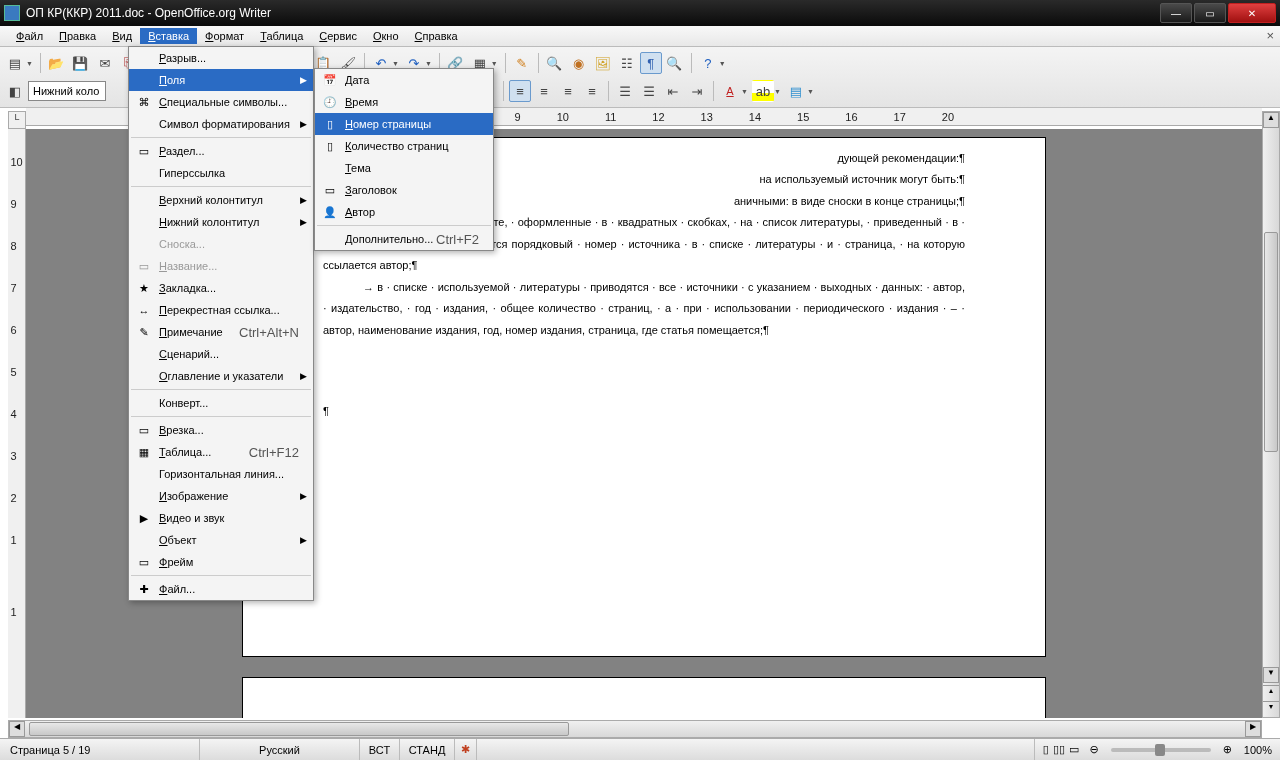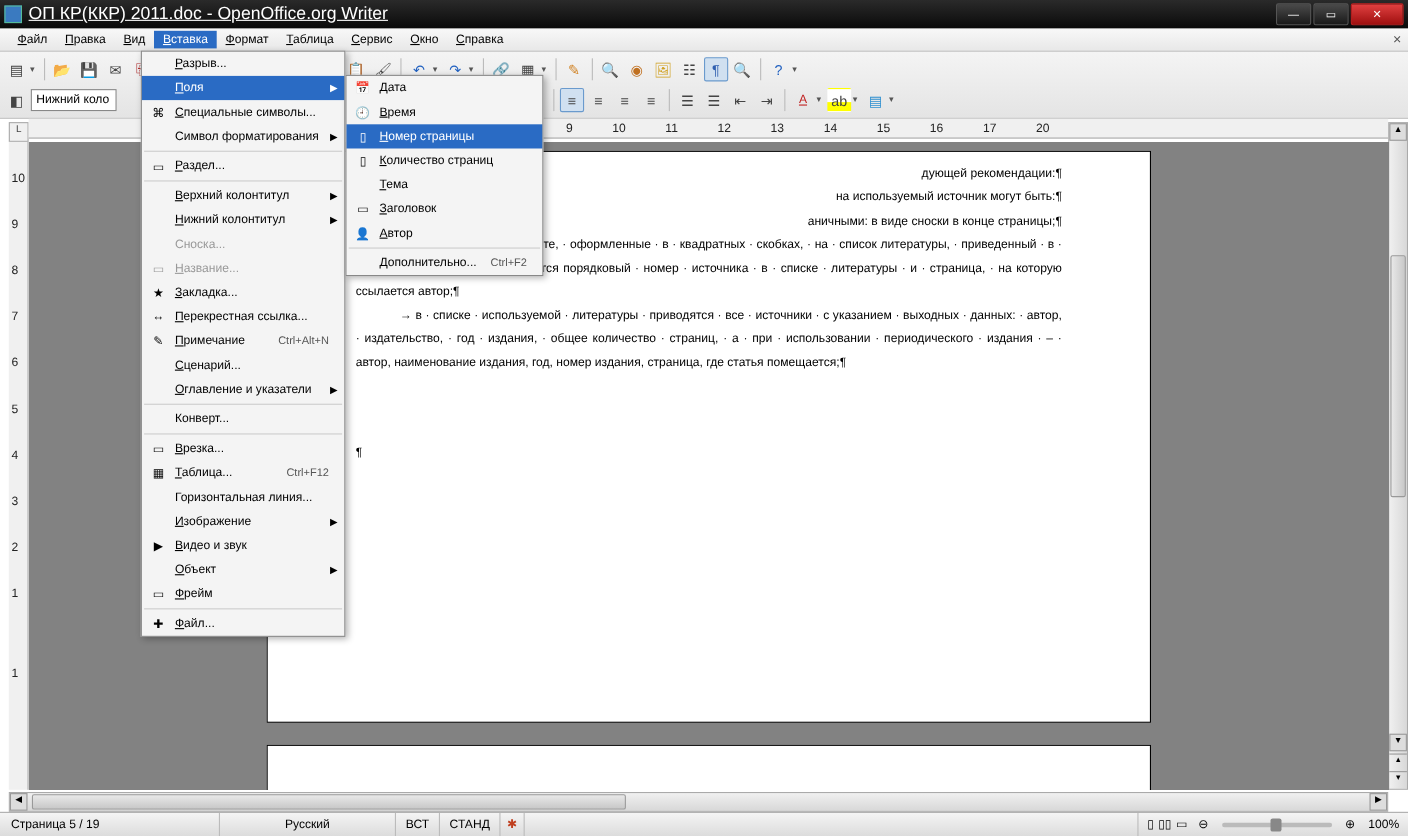--- a/index.html
+++ b/index.html
@@ -1,21 +1,21 @@
 <!DOCTYPE html>
 <html><head>
 <meta charset="utf-8">
 <style>
 * { margin:0; padding:0; box-sizing:border-box; font-family:"Segoe UI",Tahoma,sans-serif; font-size:11px; }
 body { background:#fff; width:1280px; height:760px; overflow:hidden; position:relative; }
 
 
 .titlebar { height:26px; background:linear-gradient(#2a2a2a,#0a0a0a); color:#fff; display:flex; align-items:center; padding:0 4px; }
 .titlebar .app-icon { width:16px; height:16px; background:#3a7ac0; margin-right:6px; border:1px solid #5b9; }
-.titlebar .title { flex:1; font-size:16px;text-decoration:underline; }
+.titlebar .title { flex:1; font-size:12px; }
 .winbtns { display:flex; gap:2px; }
 .winbtn { width:32px; height:20px; background:linear-gradient(#4a4a4a,#1a1a1a); border:1px solid #555; border-radius:2px; color:#fff; display:flex; align-items:center; justify-content:center; font-size:10px; }
 .winbtn.close { width:48px; background:linear-gradient(#e04040,#a01010); border-color:#c02020; }
 
 
 .menubar { height:20px; background:linear-gradient(#f8f8f8,#e8e8e8); border-bottom:1px solid #bbb; display:flex; align-items:center; padding:10px 8px; position:relative; }
 .menubar .menuitem { padding:2px 8px; cursor:default; }
 .menubar .menuitem u { text-decoration:underline; }
 .menubar .menuitem.active { background:#2a6bc4; color:#fff; }
 .menubar .closex { position:absolute; right:6px; top:2px; font-size:13px; color:#555; }
@@ -43,21 +43,21 @@
 .page p { margin:0; }
 .page2 { min-height:80px; }
 
 
 .dropdown { position:absolute; background:#f4f4f4; border:1px solid #888; box-shadow:2px 2px 6px rgba(0,0,0,.3); z-index:100; }
 .dd-item { display:flex; align-items:center; height:22px; padding:0 20px 0 6px; position:relative; }
 .dd-item .ico { width:18px; height:16px; margin-right:6px; display:flex; align-items:center; justify-content:center; font-size:11px; }
 .dd-item.highlighted { background:#2a6bc4; color:#fff; }
 .dd-item.disabled { color:#999; }
 .dd-item .arrow { position:absolute; right:6px; font-size:9px; }
-.dd-item .shortcut { position:absolute; right:14px; font-size:10px; color:#555; }
+.dd-item .shortcut { position:absolute; right:14px; font-size:13px; color:#555; }
 .dd-sep { height:1px; background:#ccc; margin:2px 2px; }
 .dd-label u { text-decoration:underline; }
 
 
 .statusbar { position:absolute; left:0; right:0; bottom:0; height:22px; background:linear-gradient(#f4f4f4,#dcdcdc); border-top:1px solid #aaa; display:flex; align-items:center; font-size:11px; }
 .sb-cell { border-right:1px solid #bbb; padding:0 10px; height:100%; display:flex; align-items:center; }
 .sb-page { width:200px; }
 .sb-style { width:240px; }
 .sb-lang { width:160px; justify-content:center;}
 .sb-ins  { width:40px; justify-content:center;}
@@ -243,20 +243,24 @@
     <div class="dd-item">
       <span class="ico"></span>
       <span class="dd-label">Символ форматирования</span>
       <span class="arrow">▶</span>
     </div>
     <div class="dd-sep"></div>
     <div class="dd-item">
       <span class="ico">▭</span>
       <span class="dd-label"><u>Р</u>аздел...</span>
     </div>
+    <div class="dd-item">
+      <span class="ico"></span>
+      <span class="dd-label">Гиперссылка</span>
+    </div>
     <div class="dd-sep"></div>
     <div class="dd-item">
       <span class="ico"></span>
       <span class="dd-label"><u>В</u>ерхний колонтитул</span>
       <span class="arrow">▶</span>
     </div>
     <div class="dd-item">
       <span class="ico"></span>
       <span class="dd-label"><u>Н</u>ижний колонтитул</span>
       <span class="arrow">▶</span>

